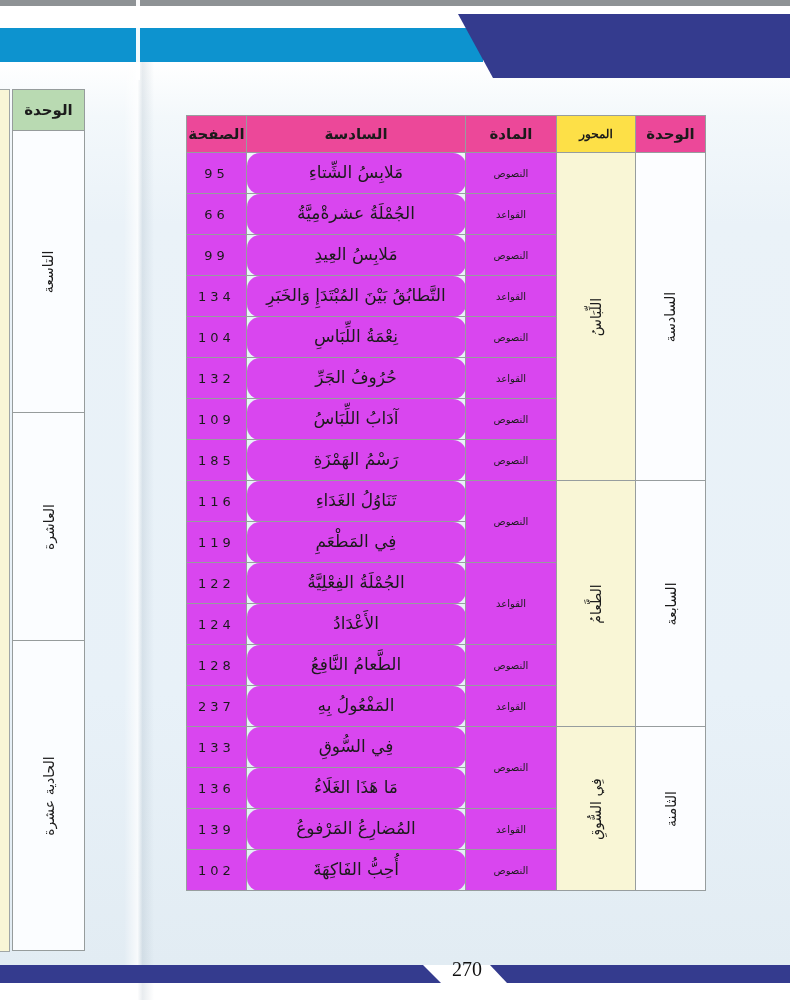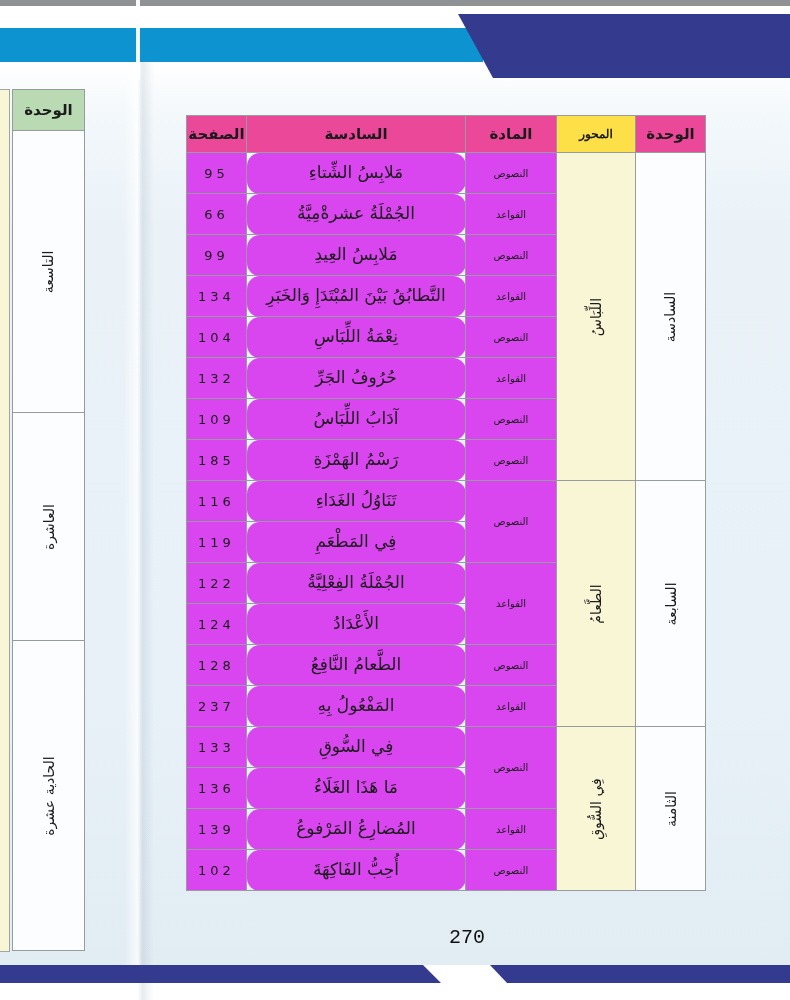--- a/index.html
+++ b/index.html
@@ -73,23 +73,23 @@
   td.unit{background:#fcfdff;}
 
   
   .foot-gap{left:423px;top:965px;width:84px;height:18px;background:#ffffff;
     clip-path:polygon(0 0,67px 0,84px 100%,18px 100%);}
   .foot-left{left:0;top:965px;width:441px;height:18px;background:#343b8e;
     clip-path:polygon(0 0,423px 0,441px 100%,0 100%);}
   .foot-right{left:490px;top:965px;width:300px;height:18px;background:#343b8e;
     clip-path:polygon(0 0,100% 0,100% 100%,17px 100%);}
   .page-no{
-    left:437px;top:924px;width:60px;height:26px;
+    left:437px;top:956px;width:60px;height:26px;
     display:flex;align-items:center;justify-content:center;
-    font-family:Liberation Mono, monospace;font-size:20px;color:#111;
+    font-family:Liberation Serif, serif;font-size:20px;color:#111;
   }
 </style>
 </head>
 <body>
 
 <div class="abs top-gray"></div>
 <div class="abs page-tint"></div>
 <div class="abs cyan-band"></div>
 <div class="abs navy-band-top"></div>
 <div class="abs fold-shadow"></div>

